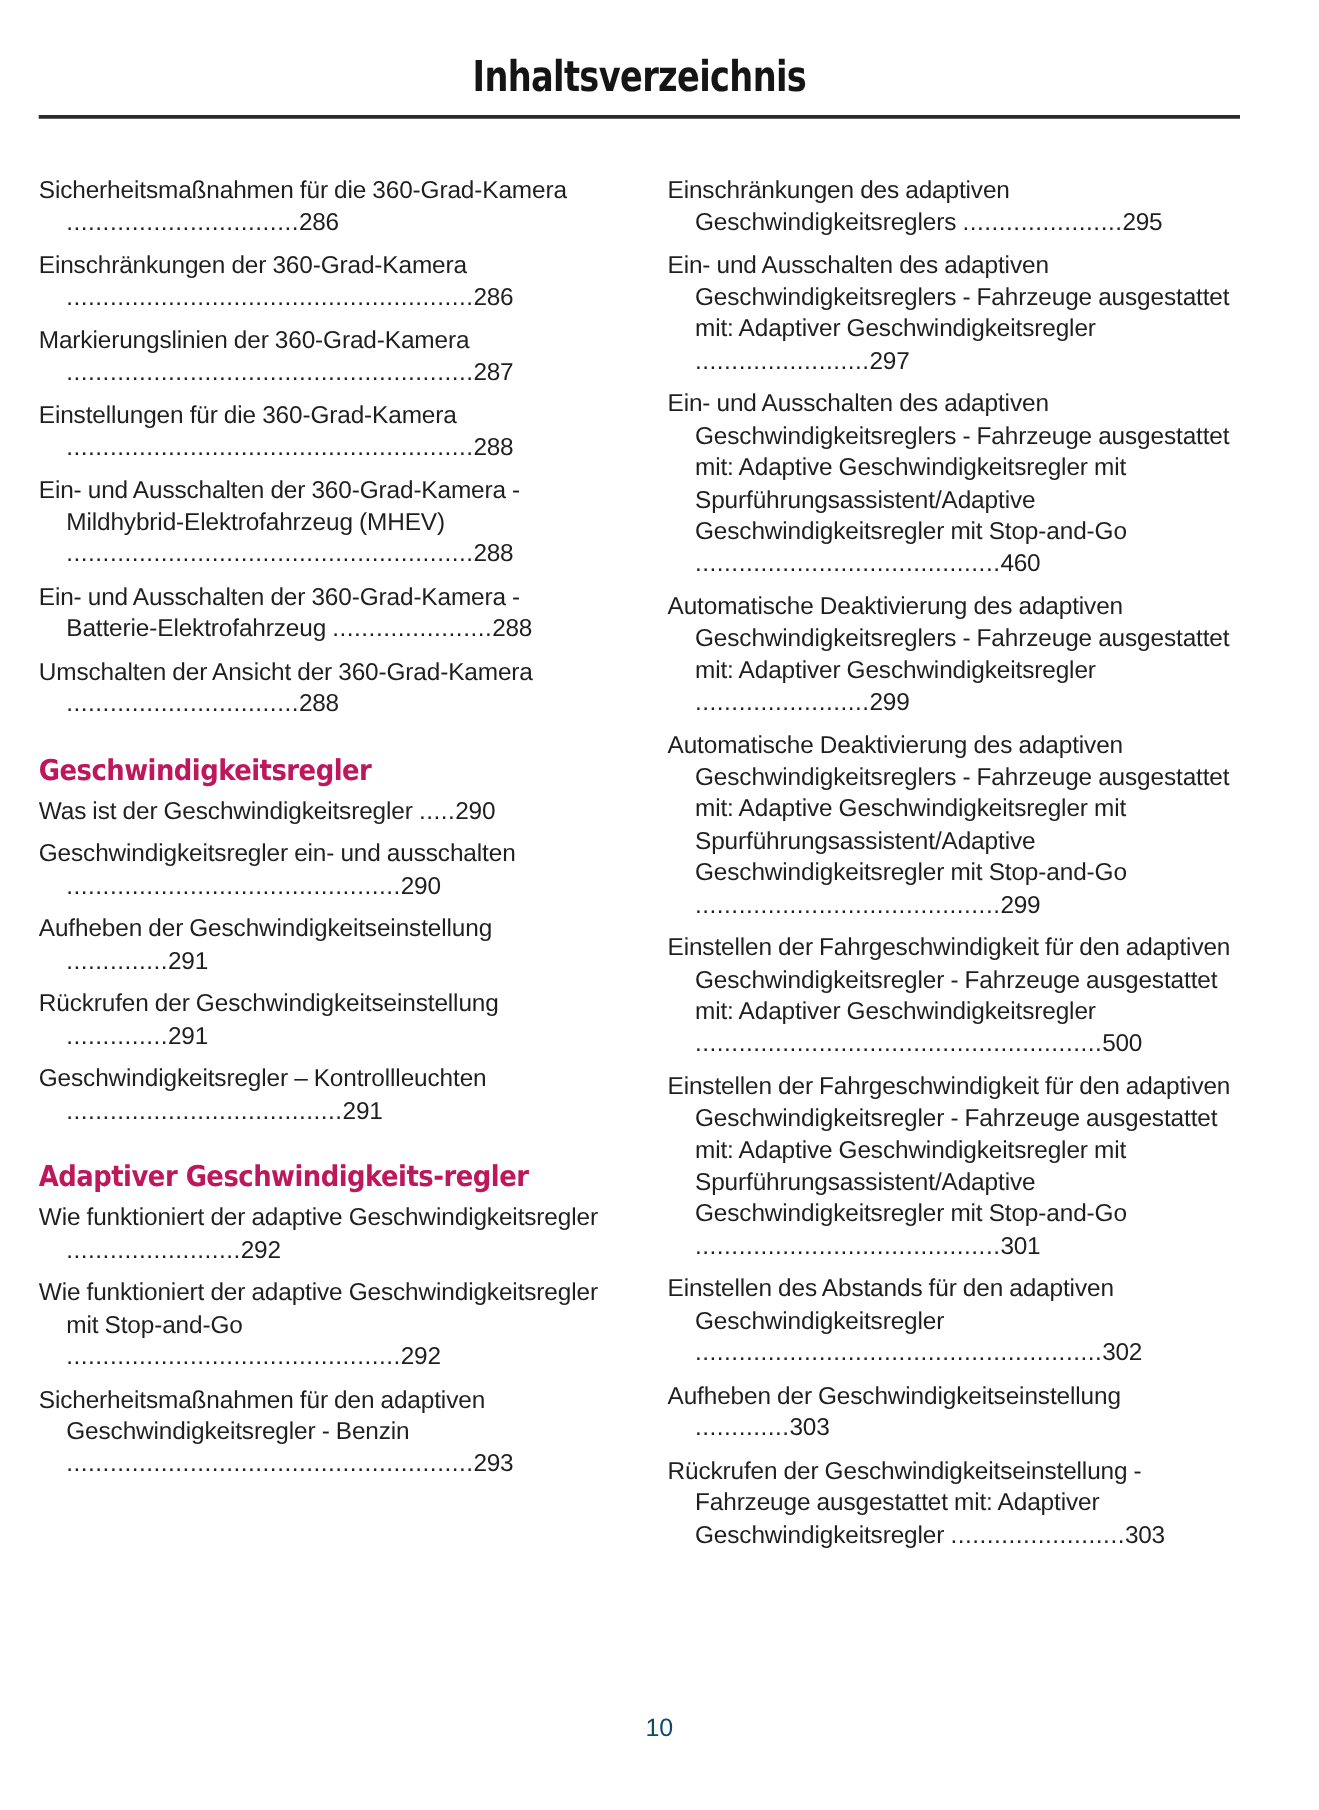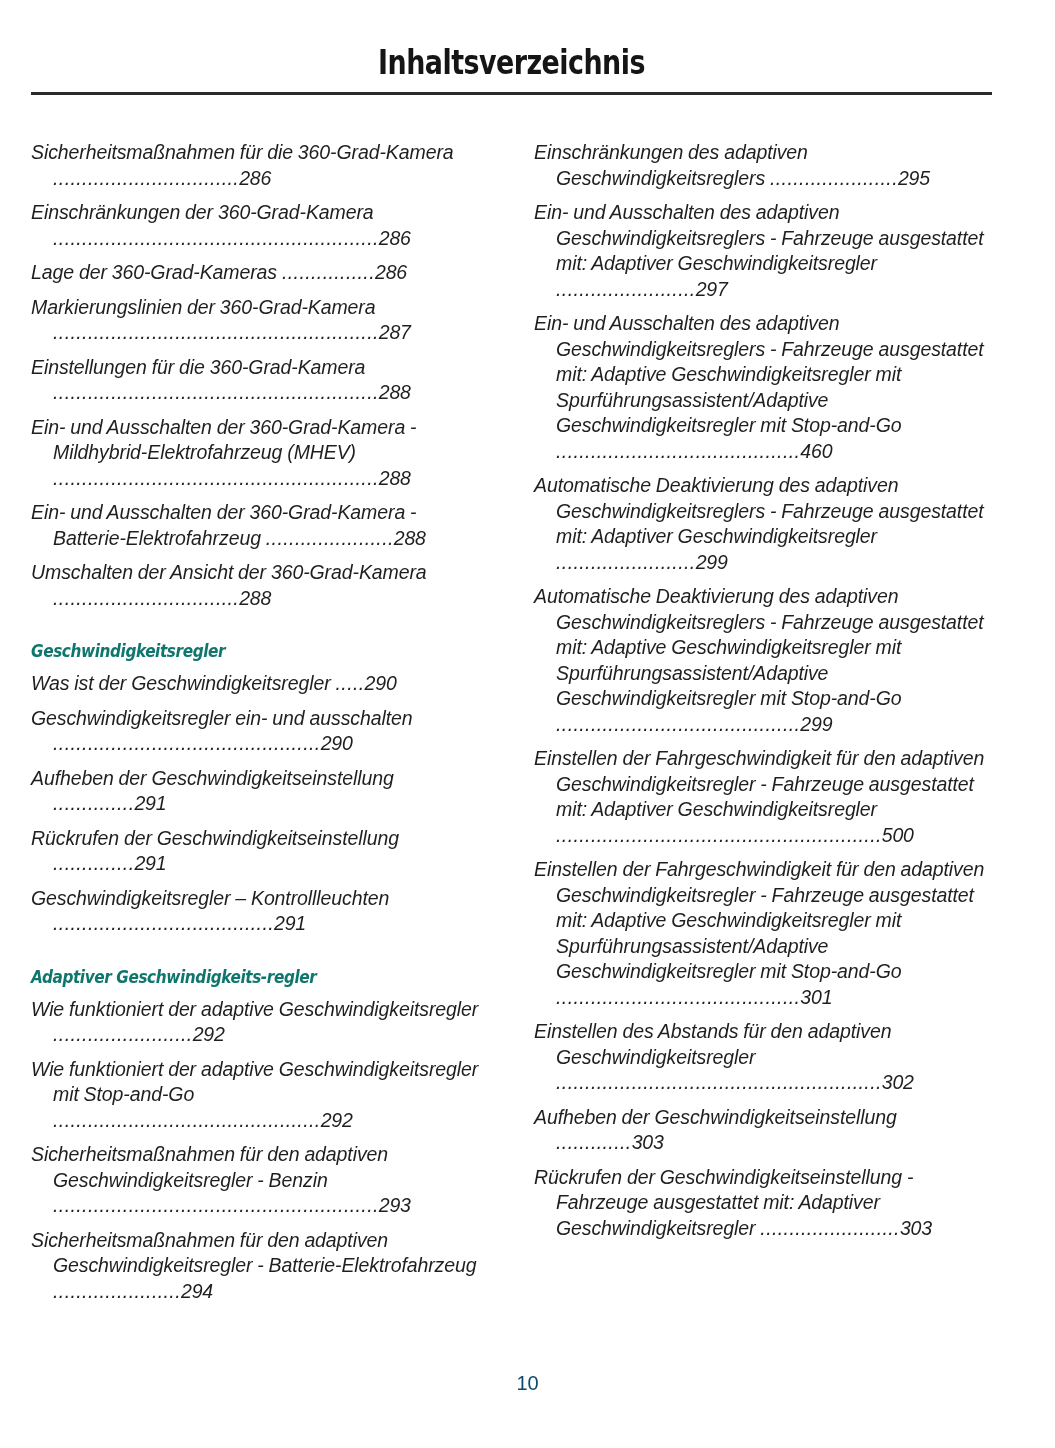--- a/index.html
+++ b/index.html
@@ -57,31 +57,30 @@
     left: 31px;
     top: 140px;
     width: 961px;
     display: flex;
     gap: 45px;
     align-items: flex-start;
   }
   .col {
     width: 458px;
     flex: 0 0 458px;
-    font-style: italic;
   }
 
   
   .sec-head {
-    font-size: 17px;
+    font-size: 23px;
     font-weight: bold;
     font-family: "DejaVu Sans", sans-serif;
     font-stretch: condensed;
     letter-spacing: -0.4px;
-    color: #0f766e;
+    color: #be185d;
     line-height: 28px;
     margin: 26px 0 6px 0;
     padding-left: 26px;
     text-indent: -26px;
   }
 
   
   .toc-entry {
     font-size: 19.5px;
     line-height: 25.5px;
@@ -117,37 +116,35 @@
 
   <div class="page-header">
     <div class="page-title">Inhaltsverzeichnis</div>
     <div class="header-rule"></div>
   </div>
 
   <div class="columns">
     <div class="col" id="col-left">
         <div class="toc-entry"><span>Sicherheitsmaßnahmen für die 360-Grad-Kamera </span><span class="leader">................................</span><span class="pg">286</span></div>
         <div class="toc-entry"><span>Einschränkungen der 360-Grad-Kamera </span><span class="leader">........................................................</span><span class="pg">286</span></div>
-        <div class="toc-entry"><span>Lage der 360-Grad-Kameras </span><span class="leader">................</span><span class="pg">286</span></div>
         <div class="toc-entry"><span>Markierungslinien der 360-Grad-Kamera </span><span class="leader">........................................................</span><span class="pg">287</span></div>
         <div class="toc-entry"><span>Einstellungen für die 360-Grad-Kamera </span><span class="leader">........................................................</span><span class="pg">288</span></div>
         <div class="toc-entry"><span>Ein- und Ausschalten der 360-Grad-Kamera - Mildhybrid-Elektrofahrzeug (MHEV) </span><span class="leader">........................................................</span><span class="pg">288</span></div>
         <div class="toc-entry"><span>Ein- und Ausschalten der 360-Grad-Kamera - Batterie-Elektrofahrzeug </span><span class="leader">......................</span><span class="pg">288</span></div>
         <div class="toc-entry"><span>Umschalten der Ansicht der 360-Grad-Kamera </span><span class="leader">................................</span><span class="pg">288</span></div>
         <div class="sec-head">Geschwindigkeitsregler</div>
         <div class="toc-entry"><span>Was ist der Geschwindigkeitsregler </span><span class="leader">.....</span><span class="pg">290</span></div>
         <div class="toc-entry"><span>Geschwindigkeitsregler ein- und ausschalten </span><span class="leader">..............................................</span><span class="pg">290</span></div>
         <div class="toc-entry"><span>Aufheben der Geschwindigkeitseinstellung </span><span class="leader">..............</span><span class="pg">291</span></div>
         <div class="toc-entry"><span>Rückrufen der Geschwindigkeitseinstellung </span><span class="leader">..............</span><span class="pg">291</span></div>
         <div class="toc-entry"><span>Geschwindigkeitsregler – Kontrollleuchten </span><span class="leader">......................................</span><span class="pg">291</span></div>
         <div class="sec-head">Adaptiver Geschwindigkeits-regler</div>
         <div class="toc-entry"><span>Wie funktioniert der adaptive Geschwindigkeitsregler </span><span class="leader">........................</span><span class="pg">292</span></div>
         <div class="toc-entry"><span>Wie funktioniert der adaptive Geschwindigkeitsregler mit Stop-and-Go </span><span class="leader">..............................................</span><span class="pg">292</span></div>
         <div class="toc-entry"><span>Sicherheitsmaßnahmen für den adaptiven Geschwindigkeitsregler - Benzin </span><span class="leader">........................................................</span><span class="pg">293</span></div>
-        <div class="toc-entry"><span>Sicherheitsmaßnahmen für den adaptiven Geschwindigkeitsregler - Batterie-Elektrofahrzeug </span><span class="leader">......................</span><span class="pg">294</span></div>
       </div>
     <div class="col" id="col-right">
         <div class="toc-entry"><span>Einschränkungen des adaptiven Geschwindigkeitsreglers </span><span class="leader">......................</span><span class="pg">295</span></div>
         <div class="toc-entry"><span>Ein- und Ausschalten des adaptiven Geschwindigkeitsreglers - Fahrzeuge ausgestattet mit: Adaptiver Geschwindigkeitsregler </span><span class="leader">........................</span><span class="pg">297</span></div>
         <div class="toc-entry"><span>Ein- und Ausschalten des adaptiven Geschwindigkeitsreglers - Fahrzeuge ausgestattet mit: Adaptive Geschwindigkeitsregler mit Spurführungsassistent/Adaptive Geschwindigkeitsregler mit Stop-and-Go </span><span class="leader">..........................................</span><span class="pg">460</span></div>
         <div class="toc-entry"><span>Automatische Deaktivierung des adaptiven Geschwindigkeitsreglers - Fahrzeuge ausgestattet mit: Adaptiver Geschwindigkeitsregler </span><span class="leader">........................</span><span class="pg">299</span></div>
         <div class="toc-entry"><span>Automatische Deaktivierung des adaptiven Geschwindigkeitsreglers - Fahrzeuge ausgestattet mit: Adaptive Geschwindigkeitsregler mit Spurführungsassistent/Adaptive Geschwindigkeitsregler mit Stop-and-Go </span><span class="leader">..........................................</span><span class="pg">299</span></div>
         <div class="toc-entry"><span>Einstellen der Fahrgeschwindigkeit für den adaptiven Geschwindigkeitsregler - Fahrzeuge ausgestattet mit: Adaptiver Geschwindigkeitsregler </span><span class="leader">........................................................</span><span class="pg">500</span></div>
         <div class="toc-entry"><span>Einstellen der Fahrgeschwindigkeit für den adaptiven Geschwindigkeitsregler - Fahrzeuge ausgestattet mit: Adaptive Geschwindigkeitsregler mit Spurführungsassistent/Adaptive Geschwindigkeitsregler mit Stop-and-Go </span><span class="leader">..........................................</span><span class="pg">301</span></div>
         <div class="toc-entry"><span>Einstellen des Abstands für den adaptiven Geschwindigkeitsregler </span><span class="leader">........................................................</span><span class="pg">302</span></div>

